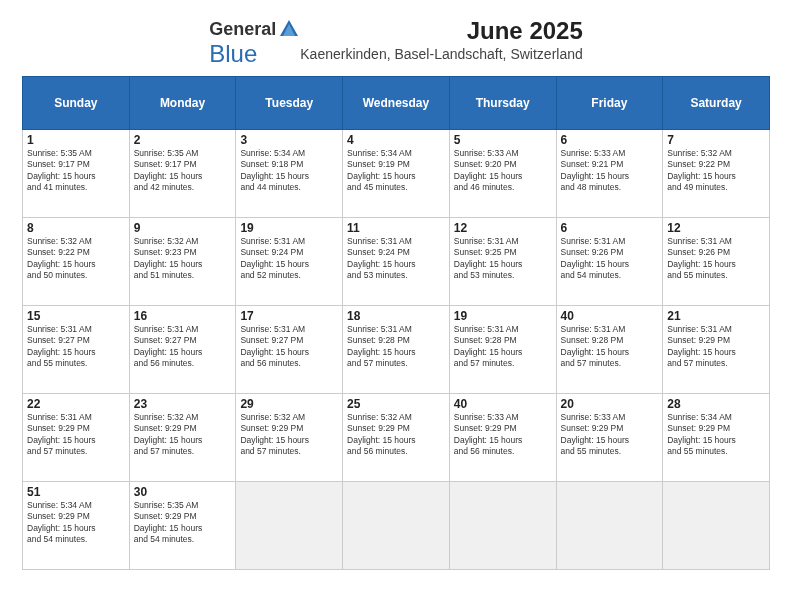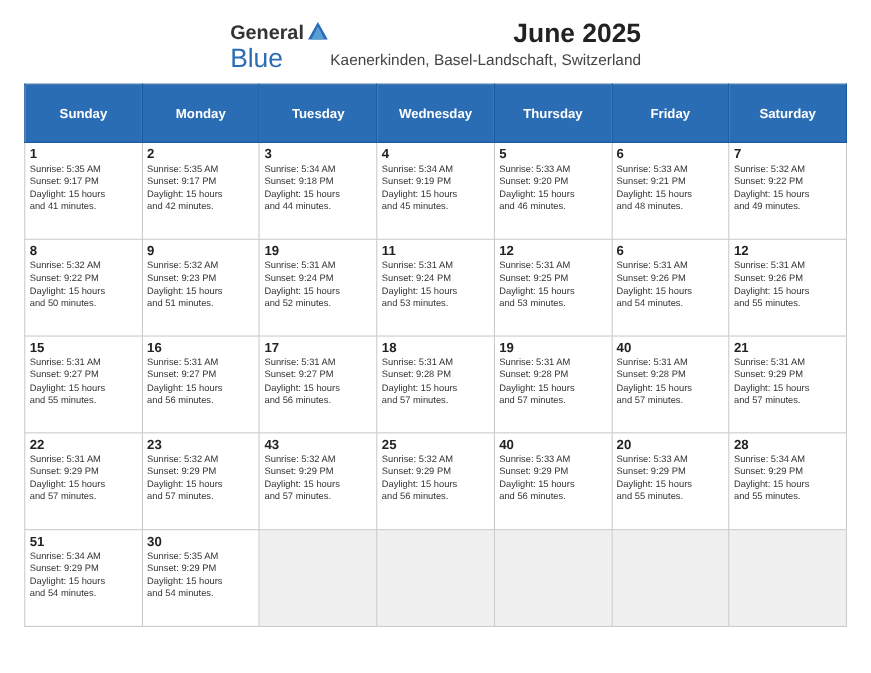--- a/index.html
+++ b/index.html
@@ -296,21 +296,21 @@
 and 57 minutes.</div>
           </td>
           <td>
             <span class="day-num">23</span>
             <div class="day-info" style="white-space: pre-line;">Sunrise: 5:32 AM
 Sunset: 9:29 PM
 Daylight: 15 hours
 and 57 minutes.</div>
           </td>
           <td>
-            <span class="day-num">43</span>
+            <span class="day-num">29</span>
             <div class="day-info" style="white-space: pre-line;">Sunrise: 5:32 AM
 Sunset: 9:29 PM
 Daylight: 15 hours
 and 57 minutes.</div>
           </td>
           <td>
             <span class="day-num">25</span>
             <div class="day-info" style="white-space: pre-line;">Sunrise: 5:32 AM
 Sunset: 9:29 PM
 Daylight: 15 hours

